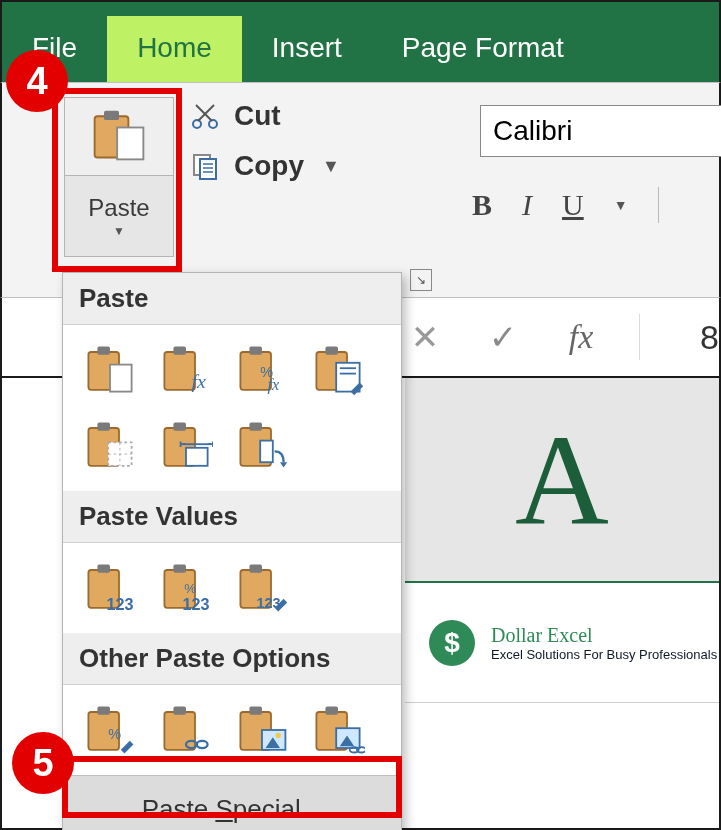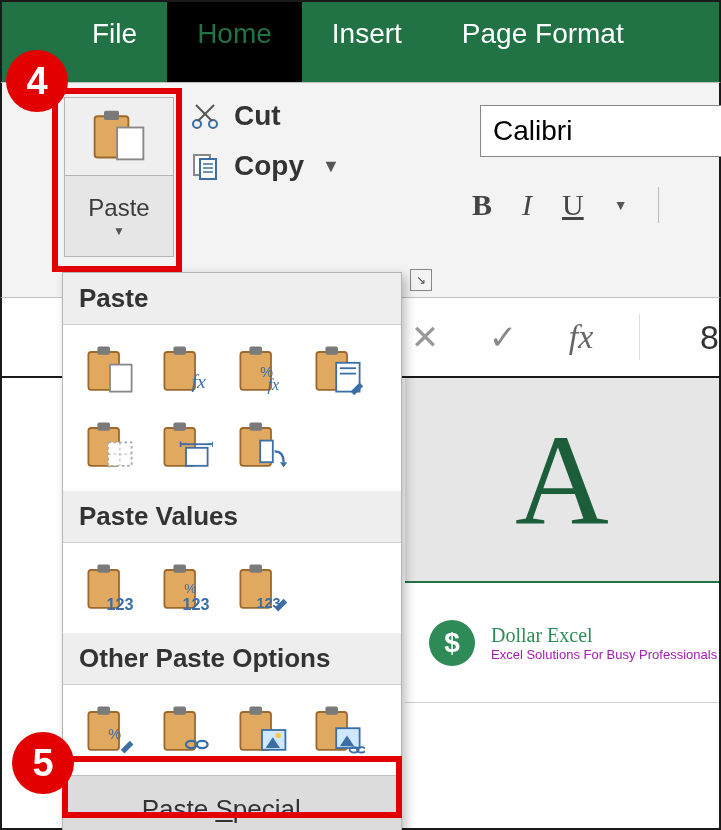--- a/index.html
+++ b/index.html
@@ -7,34 +7,34 @@
     font-family: "Segoe UI", Tahoma, sans-serif;
     width: 721px;
     height: 830px;
     background: #ffffff;
     overflow: hidden;
     position: relative;
   }
   
   .ribbon-header {
     display: flex;
+    align-items: flex-end;
     height: 82px;
     background: #217346;
-    padding-left: 60px;
     border: 2px solid #1a1a1a;
     border-bottom: none;
   }
   .tab {
     color: #ffffff;
     font-size: 28px;
     padding: 16px 30px 18px 30px;
     cursor: pointer;
   }
   .tab.active {
-    background: #000000;
+    background: #bef264;
     color: #217346;
   }
   
   .ribbon-body {
     height: 216px;
     background: #f3f3f3;
     border: 2px solid #1a1a1a;
     border-top: 1px solid #c0c0c0;
     border-bottom: 1px solid #c0c0c0;
     position: relative;
@@ -203,21 +203,21 @@
   }
   .dollar-badge {
     width: 46px; height: 46px; border-radius: 50%;
     background: #2e8b57;
     color: #ffffff;
     display:flex; align-items:center; justify-content:center;
     font-size: 28px; font-weight: bold;
     font-family: Arial, sans-serif;
   }
   .de-text .t1 { font-size: 20px; color: #2e8b57; font-family: Georgia, serif;}
-  .de-text .t2 { font-size: 13px; color: #a21caf; }
+  .de-text .t2 { font-size: 13px; color: #0f172a; }
   
   .paste-menu {
     position: absolute;
     left: 62px;
     top: 272px;
     width: 340px;
     background: #ffffff;
     border: 1px solid #b4b4b4;
     box-shadow: 4px 4px 10px rgba(0,0,0,0.25);
     z-index: 50;

